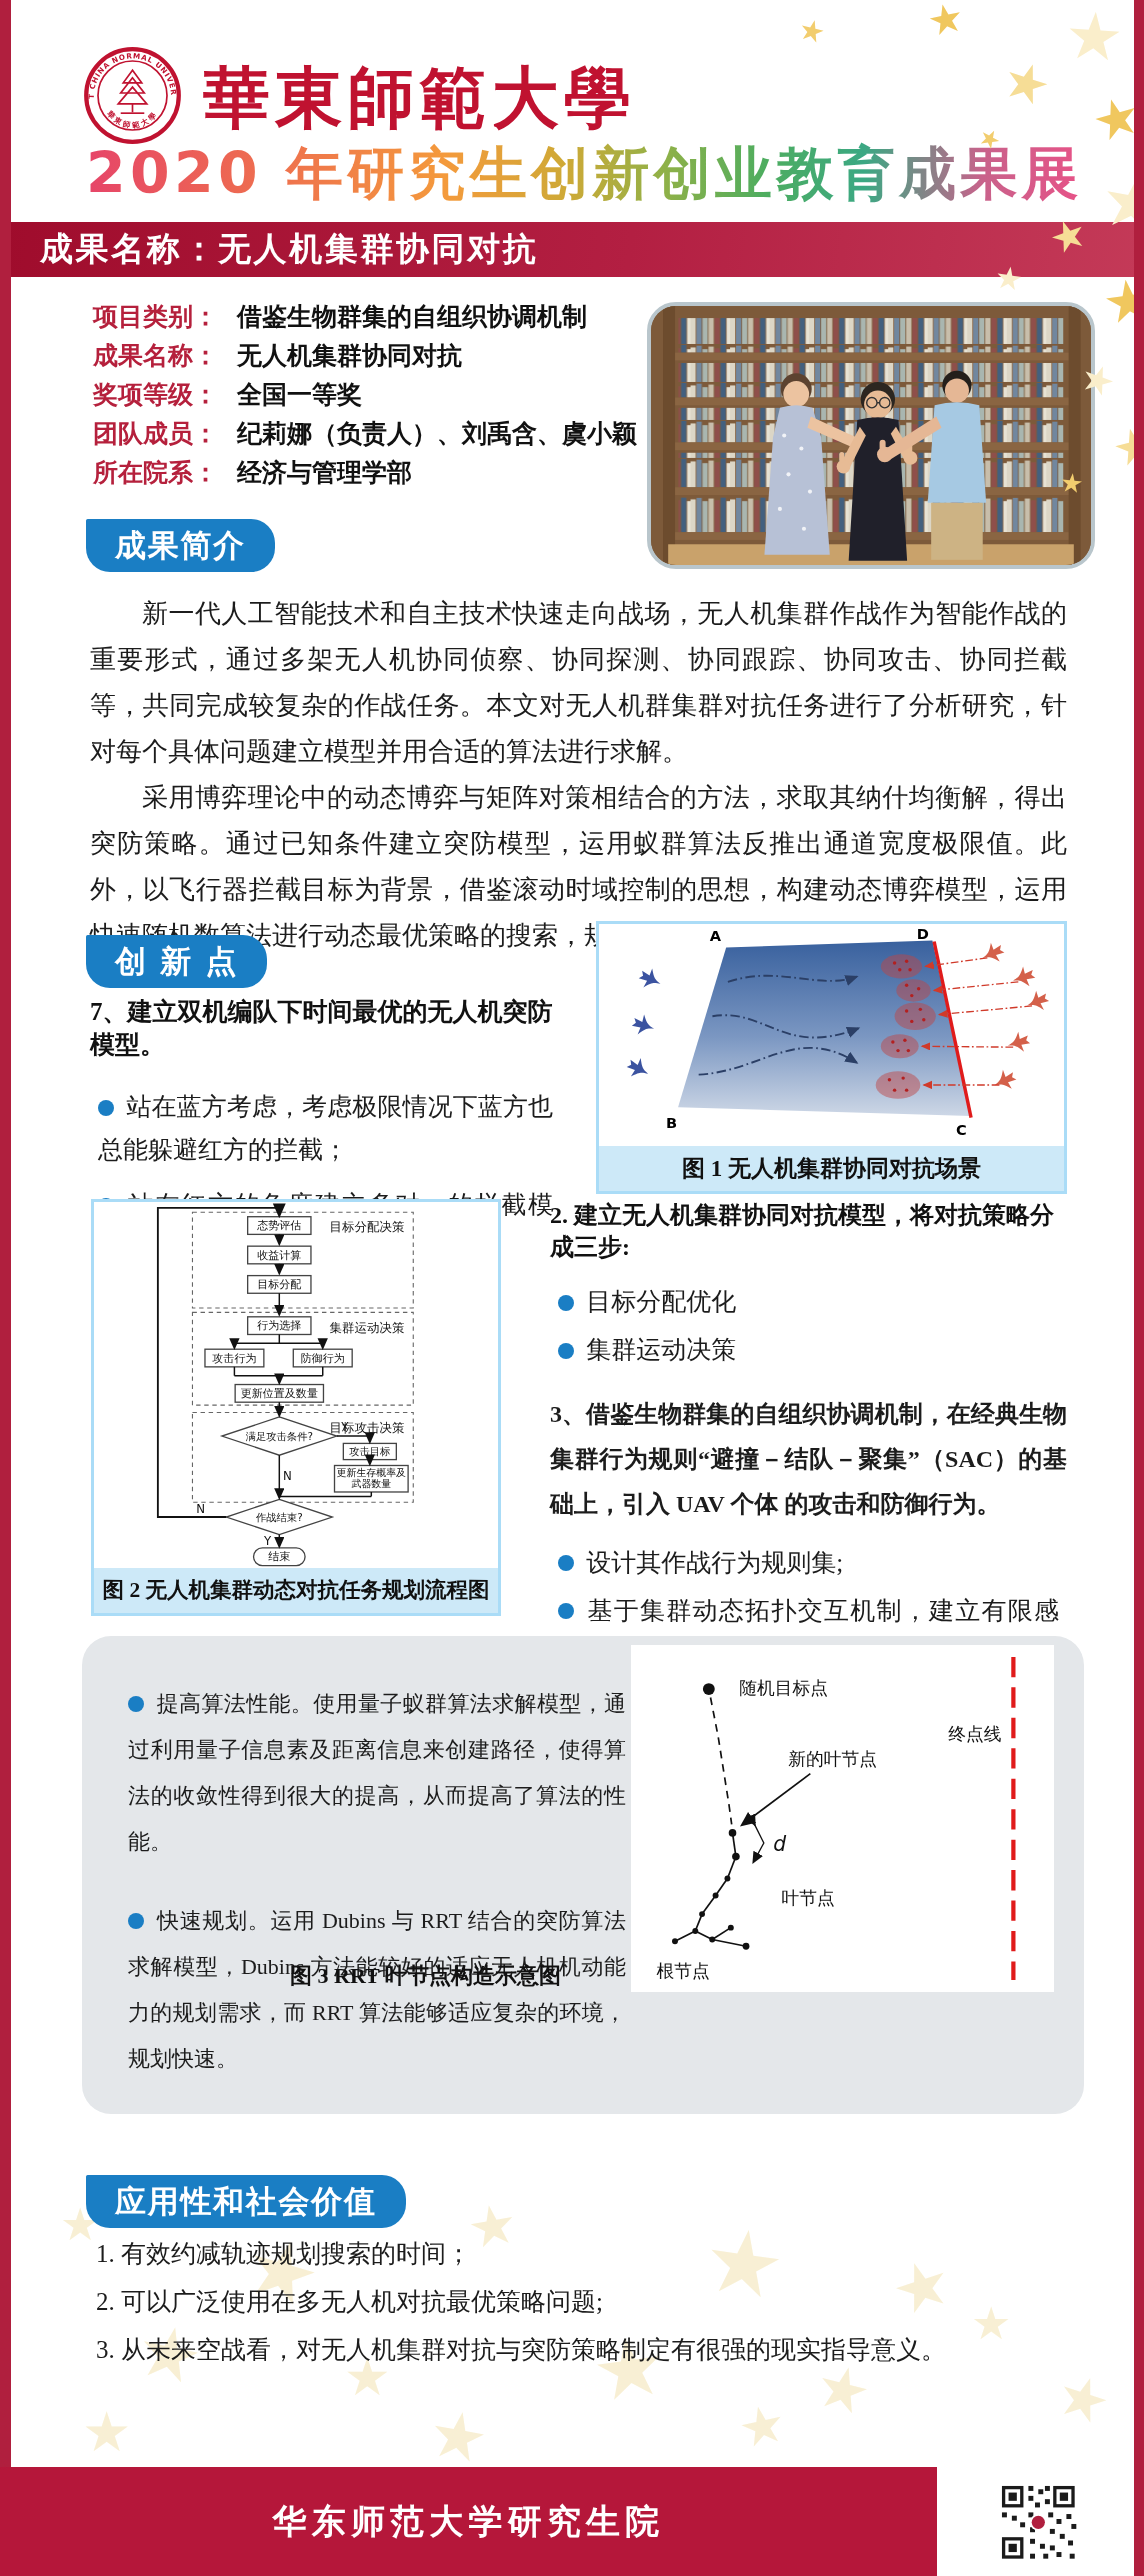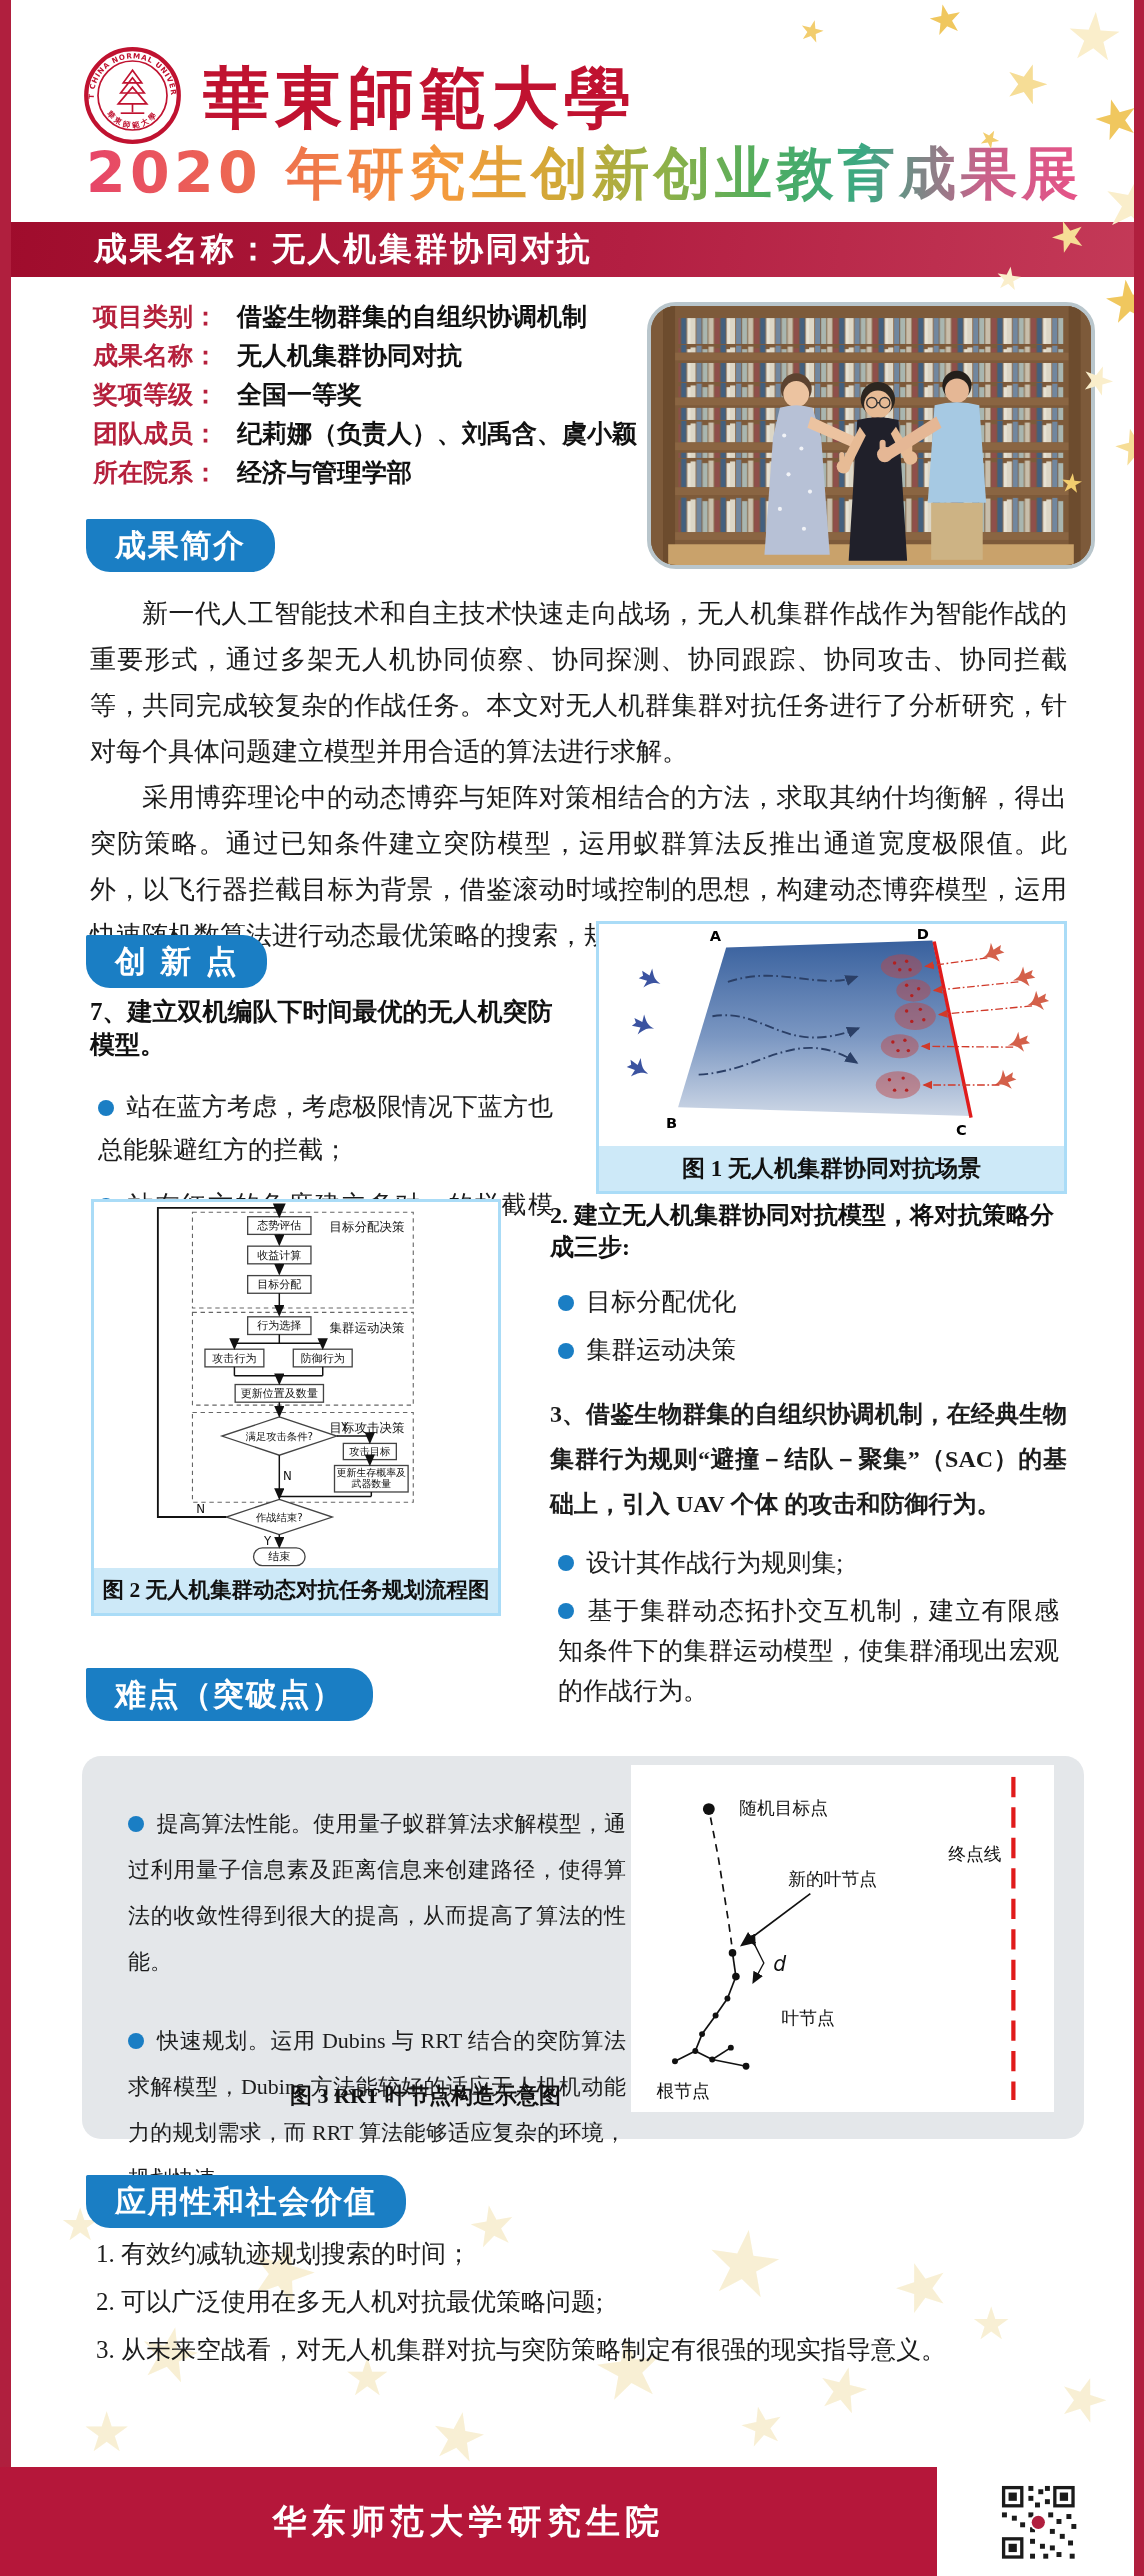--- a/index.html
+++ b/index.html
@@ -11,21 +11,21 @@
   
   .calligraphy{left:203px;top:53px;font-size:67px;font-weight:bold;color:#c01230;
                letter-spacing:5.2px;z-index:2;white-space:nowrap;}
   .exhibition-title{left:86px;top:136px;font-size:57px;font-weight:bold;letter-spacing:4.3px;
     font-family:"DejaVu Sans","Liberation Sans",sans-serif;white-space:nowrap;z-index:1;
     background:linear-gradient(90deg,#e64569 0%,#ec6156 12%,#f07c49 24%,#f49a3c 36%,#cfa936 48%,
                #8fb148 58%,#4ead5f 68%,#3ba883 78%,#c9628b 90%,#e75287 100%);
     -webkit-background-clip:text;background-clip:text;color:transparent;}
   .banner{left:0;top:222px;width:1145px;height:55px;z-index:1;
     background:linear-gradient(97deg,#9f0c2c 0%,#b31f42 55%,#c43a58 100%);}
-  .banner span{display:block;margin-left:94px;line-height:55px;font-size:33px;font-weight:bold;
+  .banner span{display:block;margin-left:40px;line-height:55px;font-size:33px;font-weight:bold;
     color:#fff;letter-spacing:2.6px;}
   
   .info{left:93px;top:297px;z-index:1;}
   .info .row{height:39px;line-height:39px;font-size:25px;font-weight:bold;white-space:nowrap;}
   .info .lab{color:#b5203c;display:inline-block;min-width:144px;}
   .info .val{color:#111;}
   
   .photo{left:647px;top:302px;width:440px;height:259px;border:4.3px solid #b9c6cc;border-radius:29px;
     overflow:hidden;background:#7d5a3a;z-index:1;box-sizing:content-box;}
   
@@ -43,21 +43,21 @@
   .figbox{position:absolute;border:3.4px solid #aadcf7;background:#fff;box-sizing:border-box;z-index:1;}
   .figcap{position:absolute;bottom:0;left:0;right:0;height:45px;line-height:45px;background:#cde9f8;
     text-align:center;font-size:23px;font-weight:bold;color:#111;}
   
   .innov-left{left:90px;top:995px;width:471px;z-index:1;}
   .innov-right{left:550px;top:1199px;width:517px;z-index:1;}
   .innov-right .pt-head{font-size:24px;}
   .innov-right .bullets p{line-height:40px;}
   .p3{font-weight:bold;font-size:24px;line-height:45px;text-align:justify;margin:22px 0 15.5px 0;}
   
-  .graypanel{left:82px;top:1756px;width:1002px;height:383px;background:#e4e7ea;border-radius:19px;z-index:1;}
+  .graypanel{left:82px;top:1636px;width:1002px;height:478px;background:#e4e7ea;border-radius:29px;z-index:1;}
   .gray-text{position:absolute;left:46px;top:45px;width:498px;font-size:22px;line-height:46px;
     text-align:justify;}
   .gray-text p{margin:0;}
   .gray-text .gap{margin-top:33px;}
   .rrtbox{position:absolute;left:549px;top:8.6px;width:423px;height:347px;background:#fff;}
   .fig3cap{position:absolute;left:77px;top:325px;width:533px;text-align:center;
     font-size:22px;font-weight:bold;color:#111;}
   
   .applist{left:96px;top:2230px;width:996px;z-index:1;}
   .applist p{margin:0;font-size:25px;line-height:48px;}

